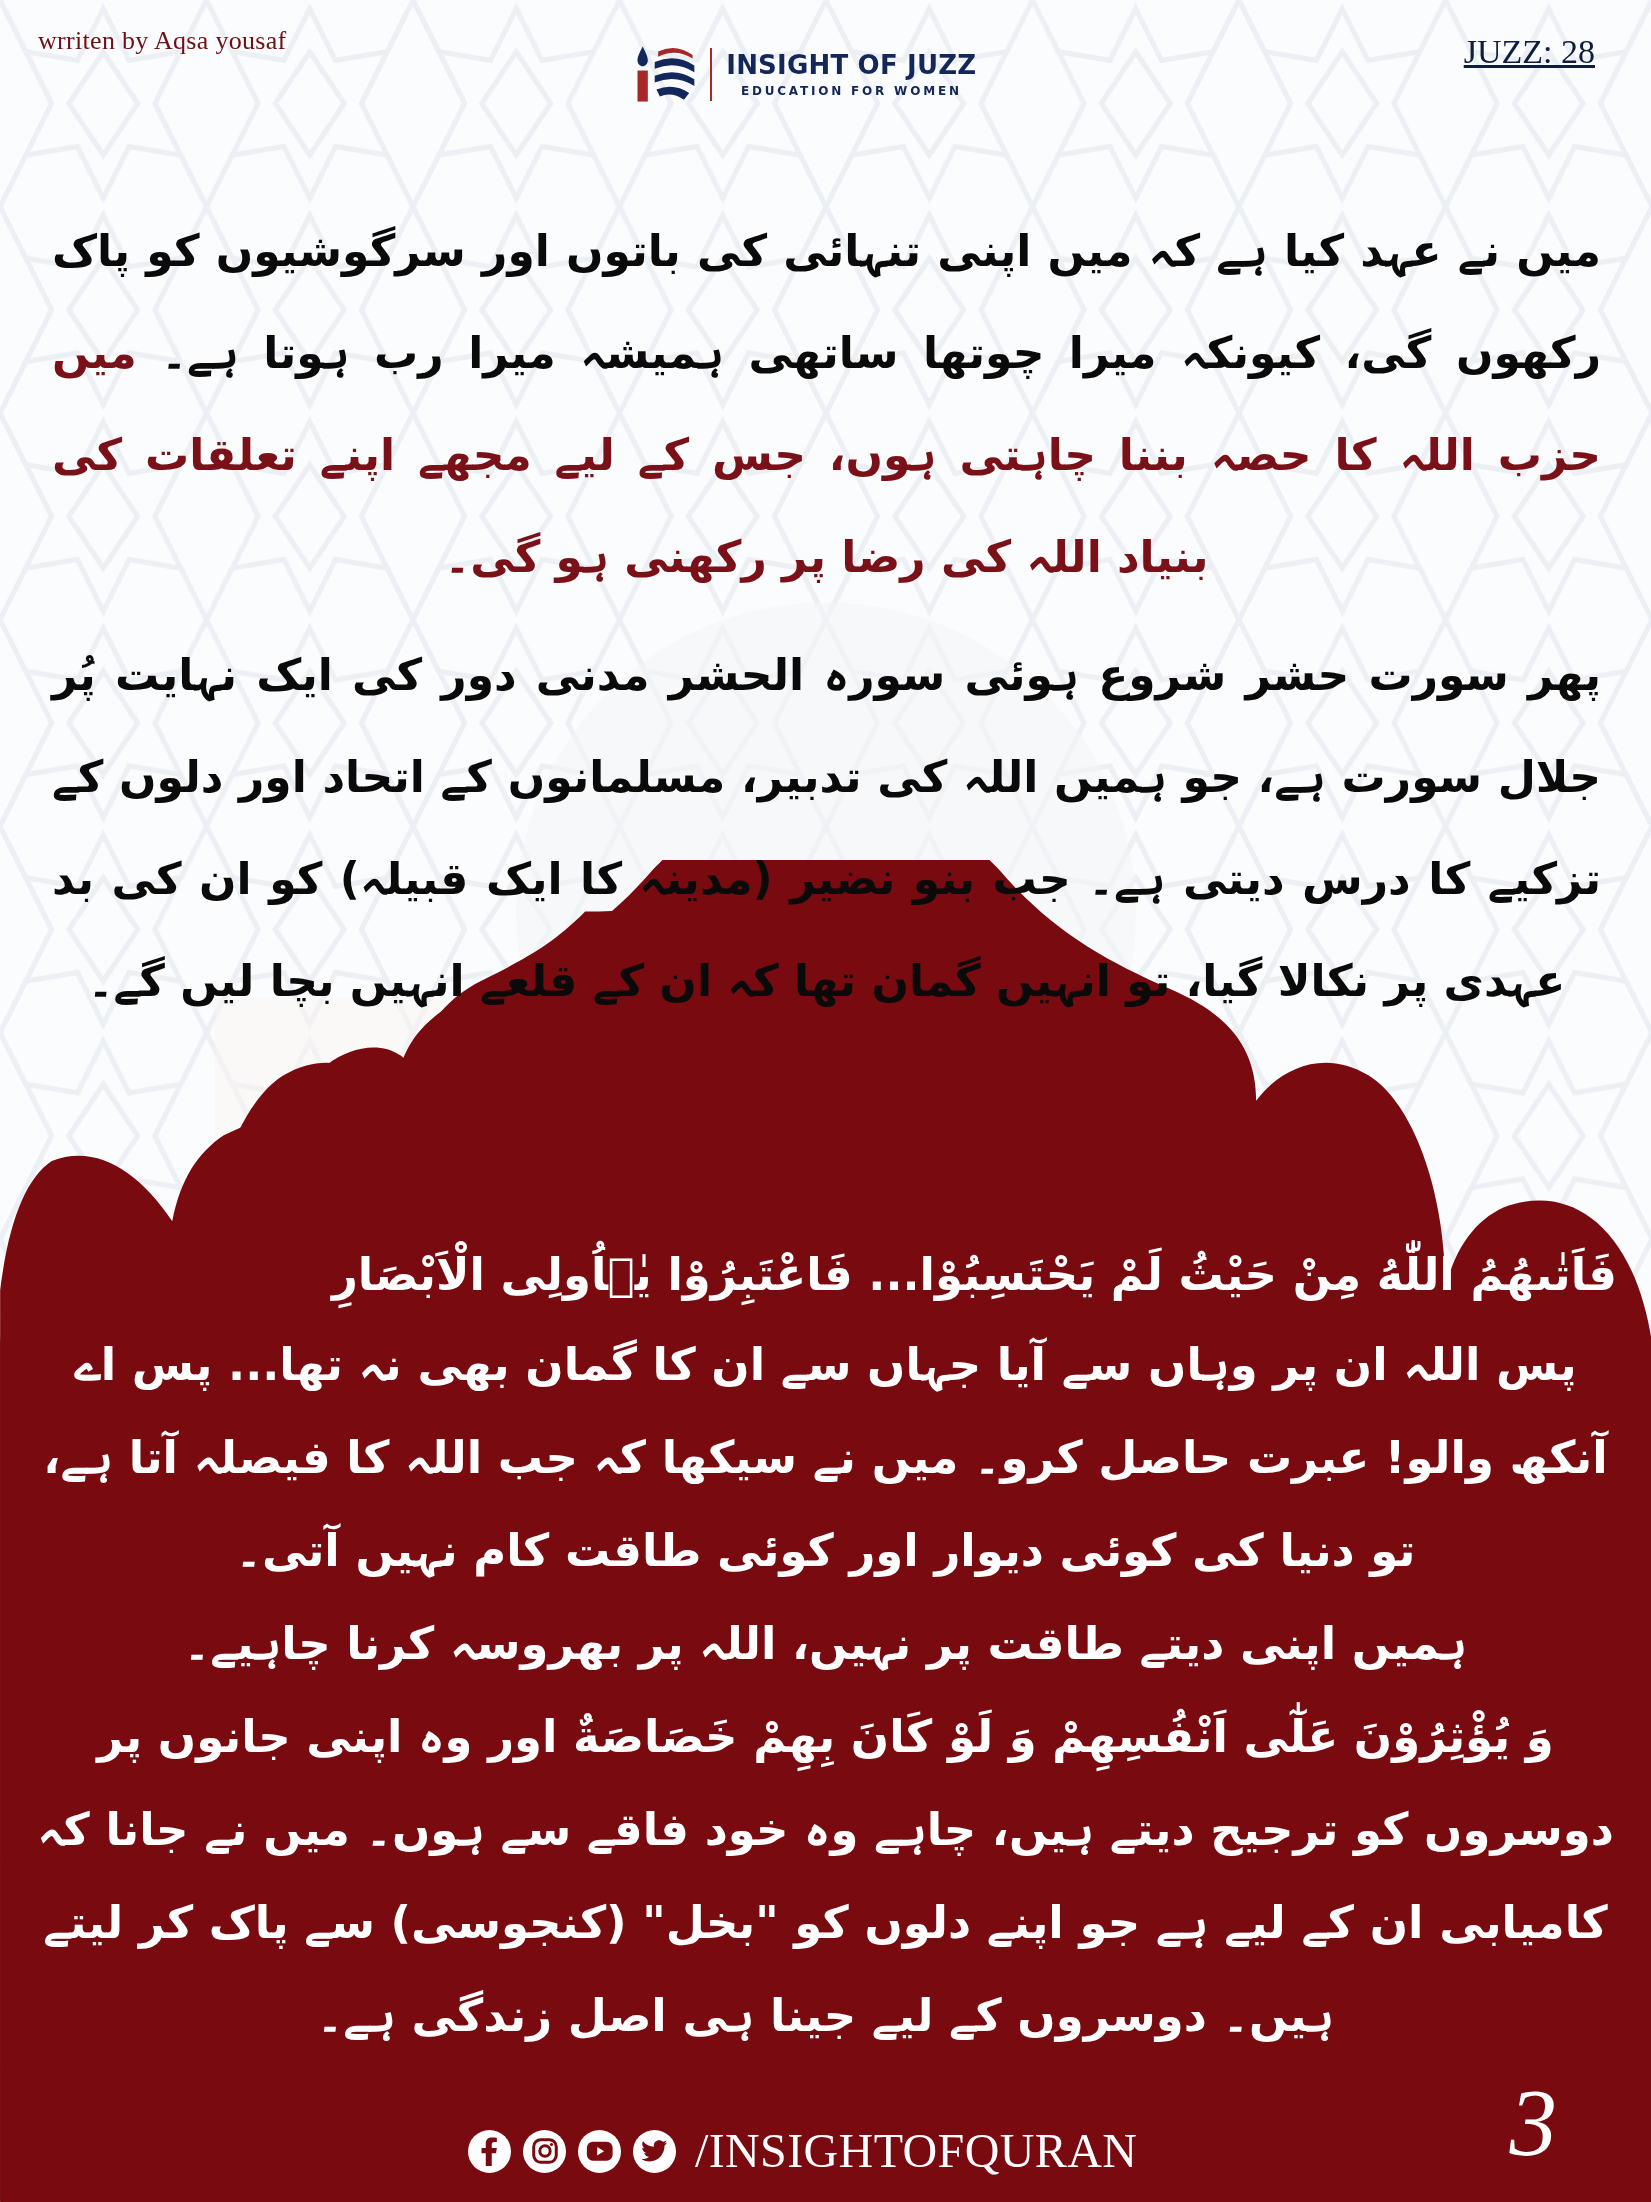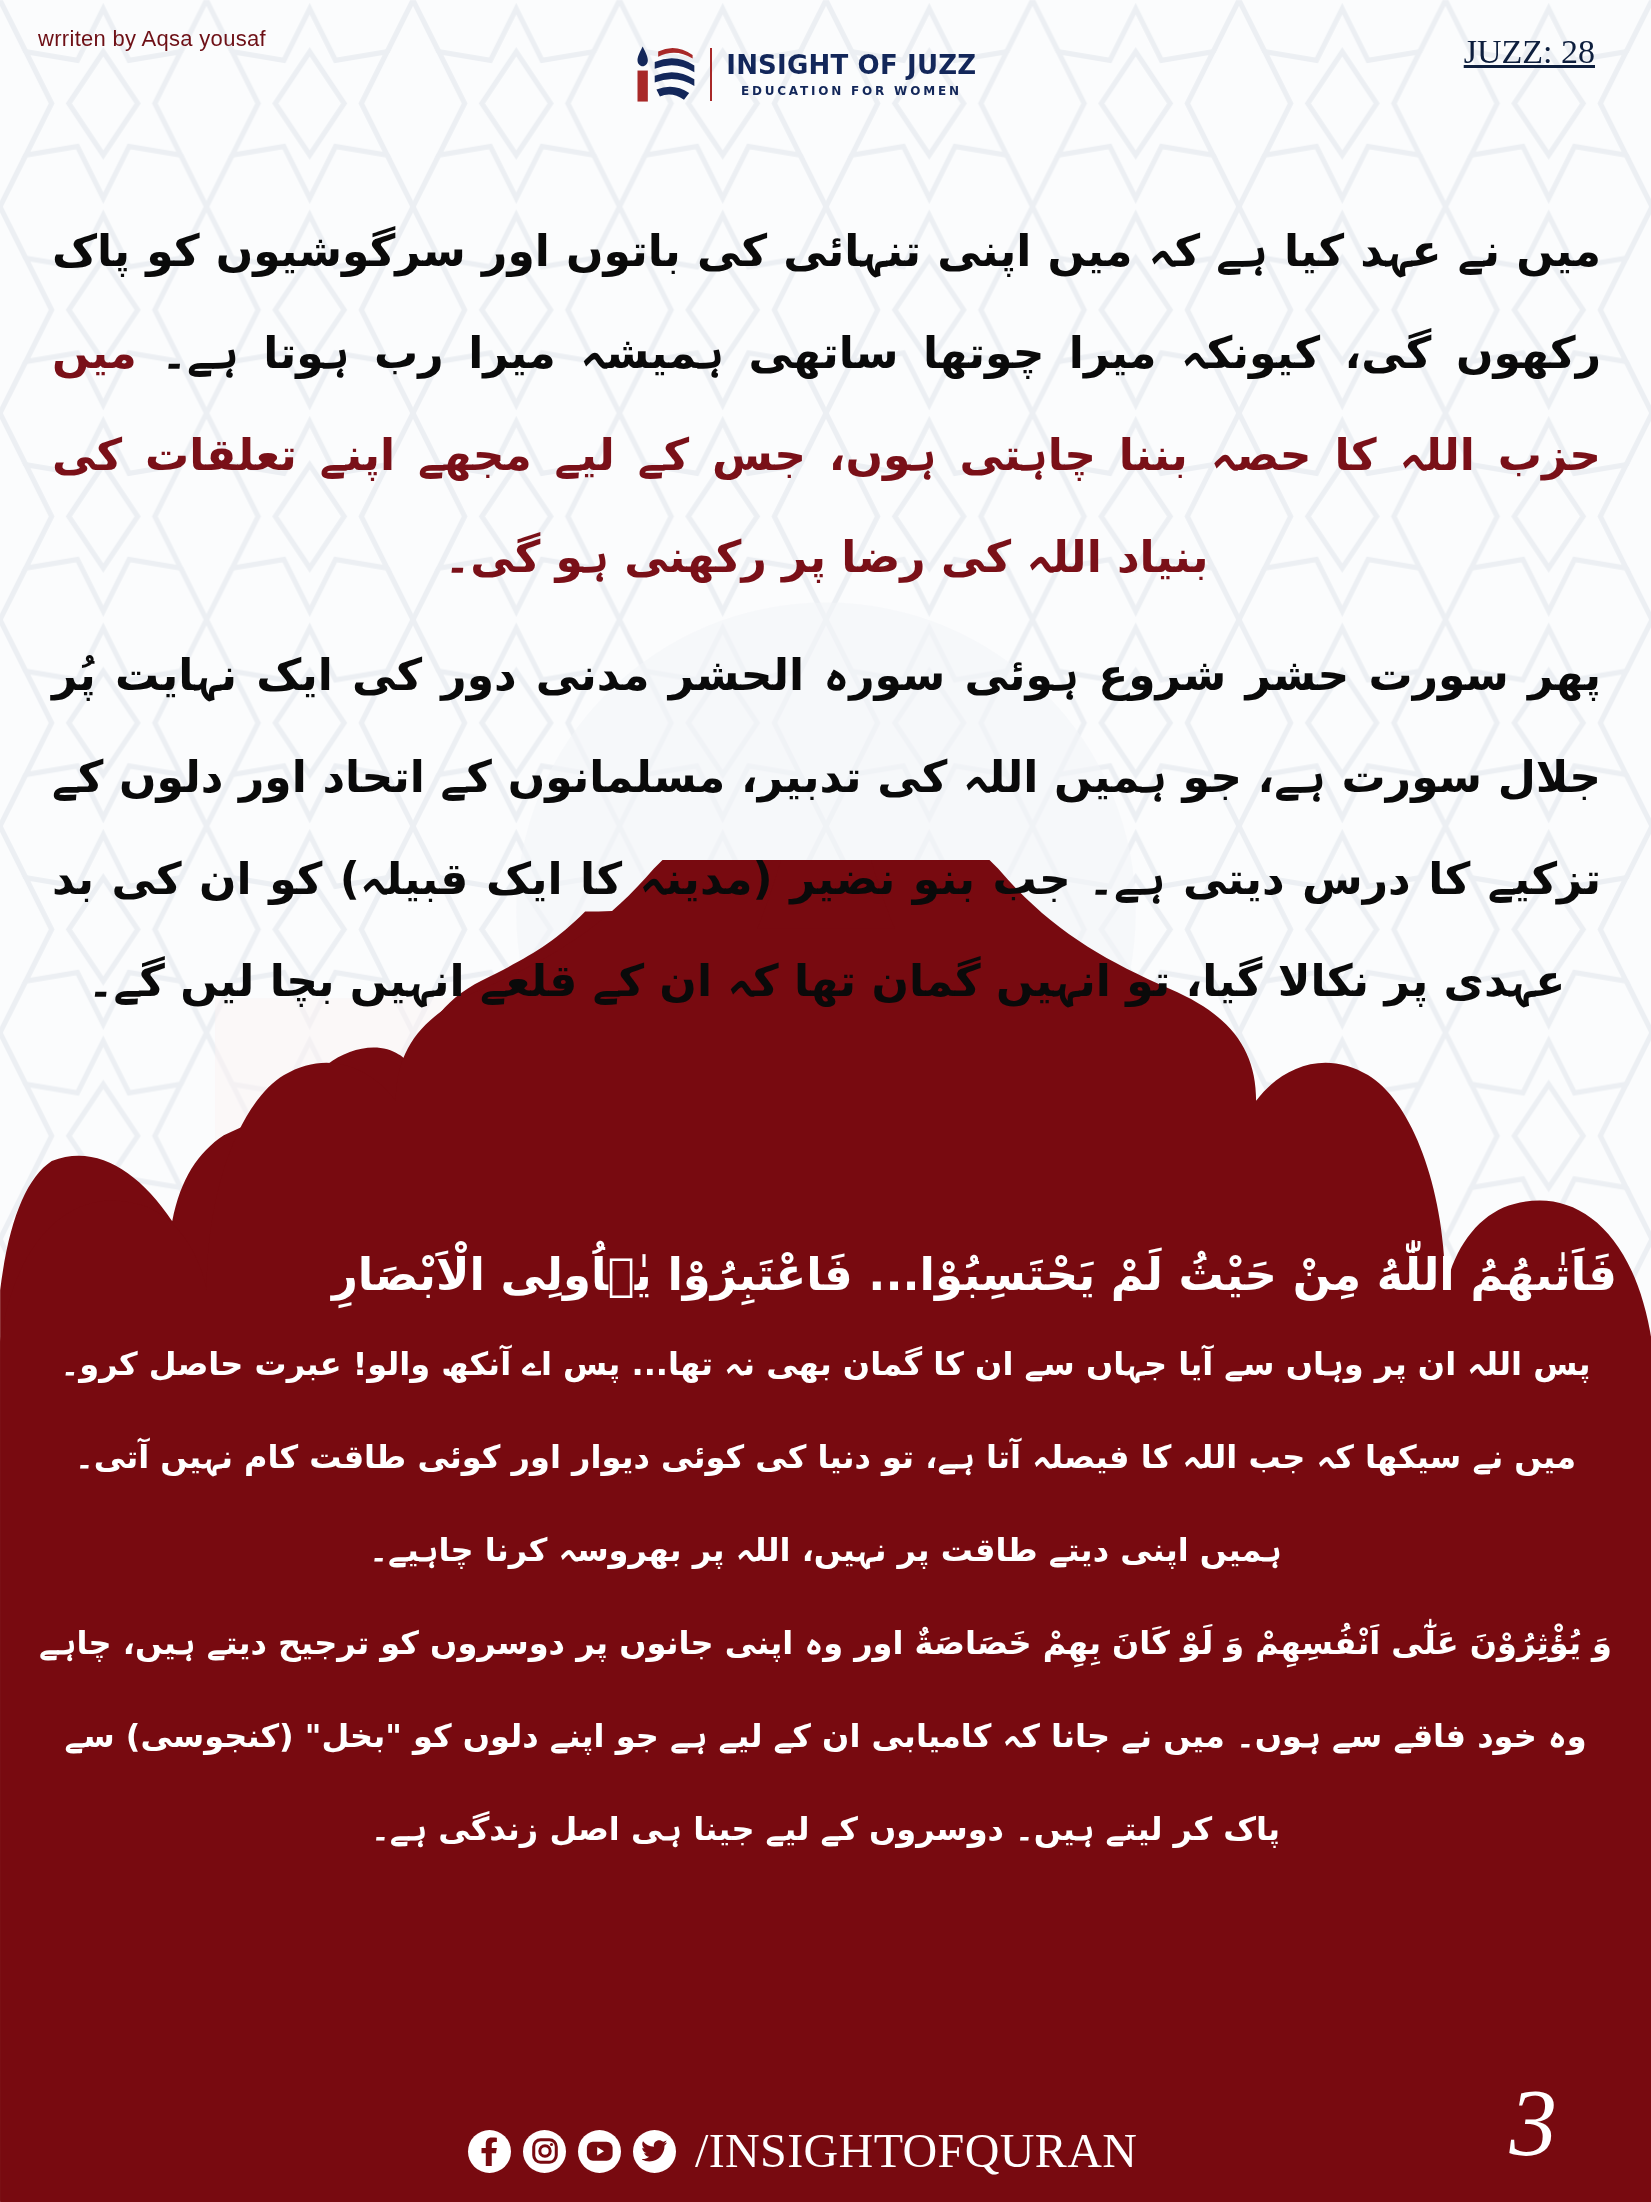--- a/index.html
+++ b/index.html
@@ -11,21 +11,21 @@
     }
     .bg-pattern {
       position: absolute; left: 0; top: 0; width: 1652px; height: 2203px;
       z-index: 0;
     }
     .header {
       position: absolute; top: 0; left: 0; width: 1652px; height: 120px; z-index: 3;
     }
     .author {
       position: absolute; left: 38px; top: 26px;
-      font-family: Liberation Sans, sans-serif; font-size: 22px; color: #6e1016;
+      font-family: Liberation Serif, serif; font-size: 26px; color: #6e1016;
       letter-spacing: 0.3px;
     }
     .juzz {
       position: absolute; right: 57px; top: 33px;
       font-family: "Liberation Serif", serif; font-size: 34px; color: #0e1f3e; text-decoration: underline;
     }
     .logo {
       position: absolute; left: 634px; top: 43px; height: 62px;
       display: flex; align-items: center;
     }
@@ -57,21 +57,21 @@
       position: absolute; left: 0; top: 860px; width: 1652px; height: 1342px; z-index: 2;
     }
     .bottom-text {
       position: absolute; left: 34px; top: 1232px; width: 1583px; z-index: 4;
       color: #ffffff;
     }
     .verse {
       font-size: 45px; line-height: 86px; font-weight: bold; text-align: right;
     }
     .btm-para {
-      font-size: 32px; line-height: 93px; font-weight: bold; text-align: center;
+      font-size: 45px; line-height: 93px; font-weight: bold; text-align: center;
     }
     .footer {
       position: absolute; left: 0; top: 2125px; width: 1652px; height: 60px; z-index: 4;
     }
     .socials {
       position: absolute; left: 468px; top: 0; display: flex; align-items: center;
     }
     .soc {
       width: 43px; height: 43px; border-radius: 50%; background: #fff;
       margin-right: 12px; display: flex; align-items: center; justify-content: center;

